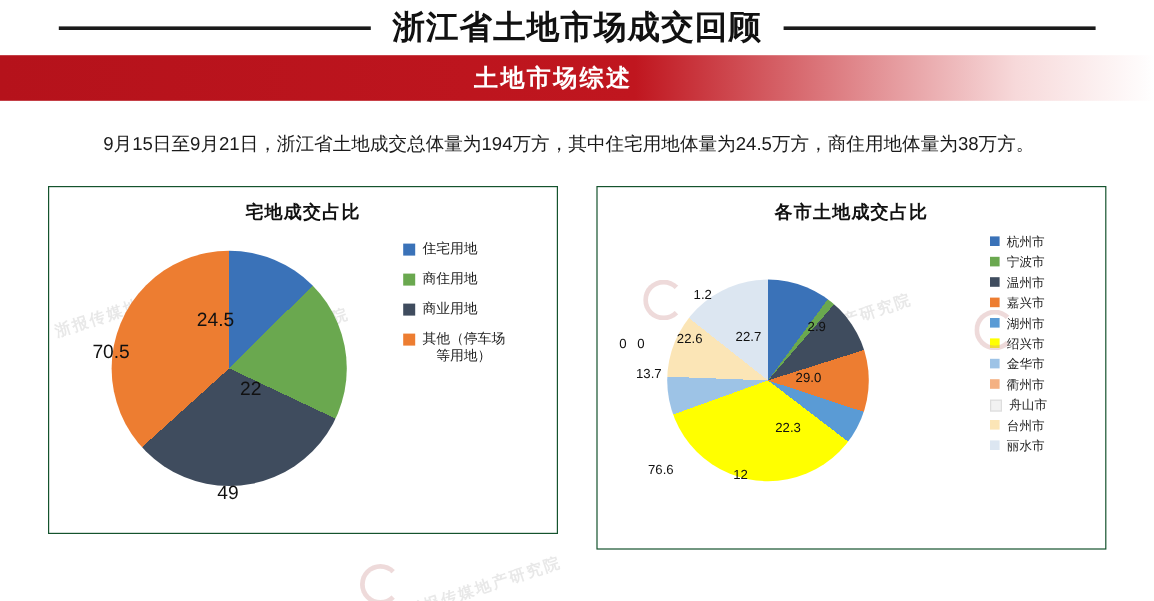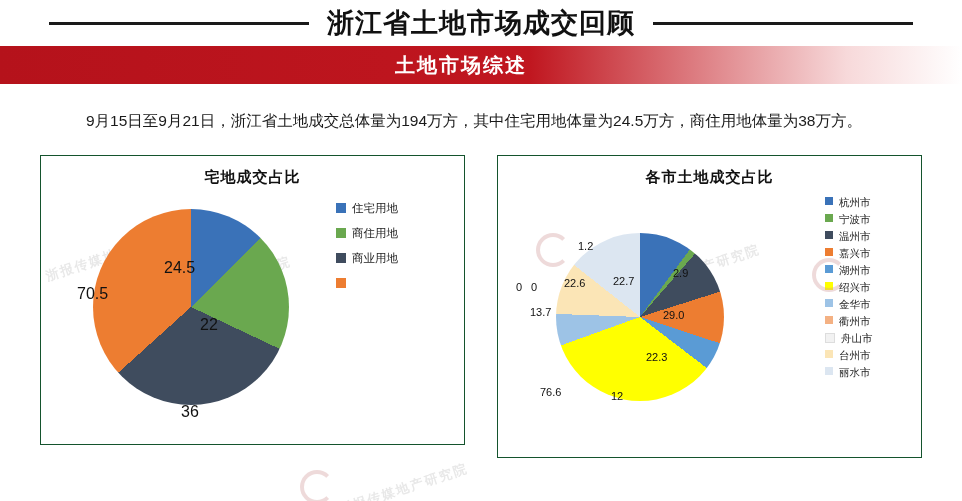--- a/index.html
+++ b/index.html
@@ -171,39 +171,41 @@
         <div class="wm" style="left:118px;top:86px;">浙报传媒地产研究院</div>
 
         <div class="pie pie1" style="background:conic-gradient(
                #3a72b8 0deg 45.2deg,
                #6aa84f 45.2deg 115.3deg,
                #3f4c5e 115.3deg 227.9deg,
                #ed7d31 227.9deg 360deg);"></div>
 
         <div class="dlabel" style="left:123px;top:72px;">24.5</div>
         <div class="dlabel" style="left:159px;top:129px;">22</div>
-        <div class="dlabel" style="left:140px;top:216px;">36</div>
+        <div class="dlabel" style="left:140px;top:216px;">49</div>
         <div class="dlabel" style="left:36px;top:98px;">70.5</div>
       </div>
 
       <div class="legend">
         <div class="legend-item">
           <span class="swatch" style="background:#3a72b8;"></span>
           <span>住宅用地</span>
         </div>
         <div class="legend-item">
           <span class="swatch" style="background:#6aa84f;"></span>
           <span>商住用地</span>
         </div>
         <div class="legend-item">
           <span class="swatch" style="background:#3f4c5e;"></span>
           <span>商业用地</span>
         </div>
         <div class="legend-item">
           <span class="swatch" style="background:#ed7d31;"></span>
+          <span style="white-space:pre-line;">其他（停车场
+等用地）</span>
         </div>
       </div>
     </div>
   </div>
 
   <div class="chart-box right">
     <div class="chart-title">各市土地成交占比</div>
     <div class="chart-body">
       <div class="pie-area">
 

